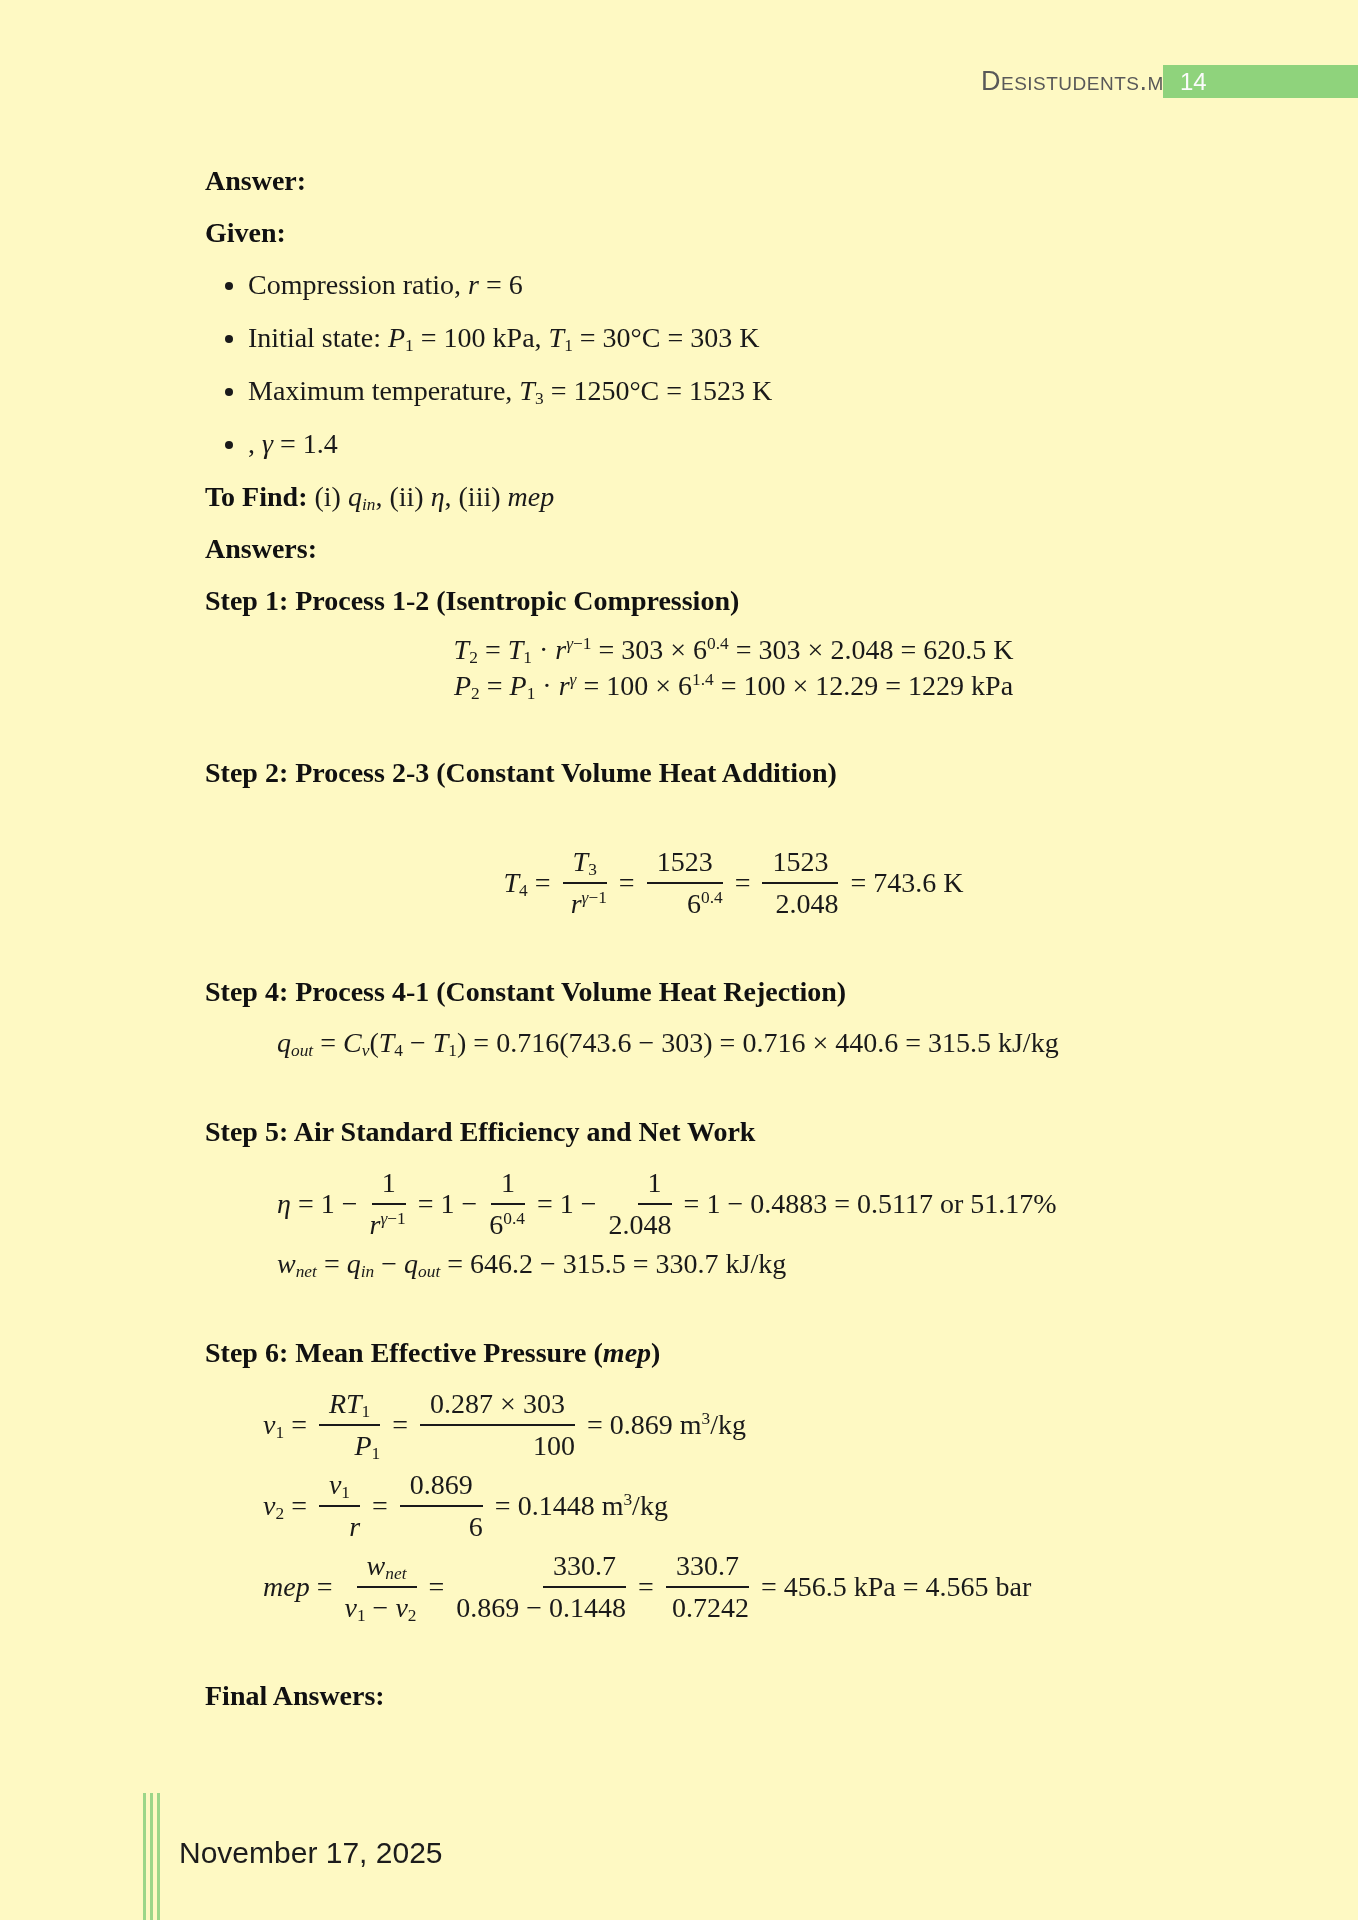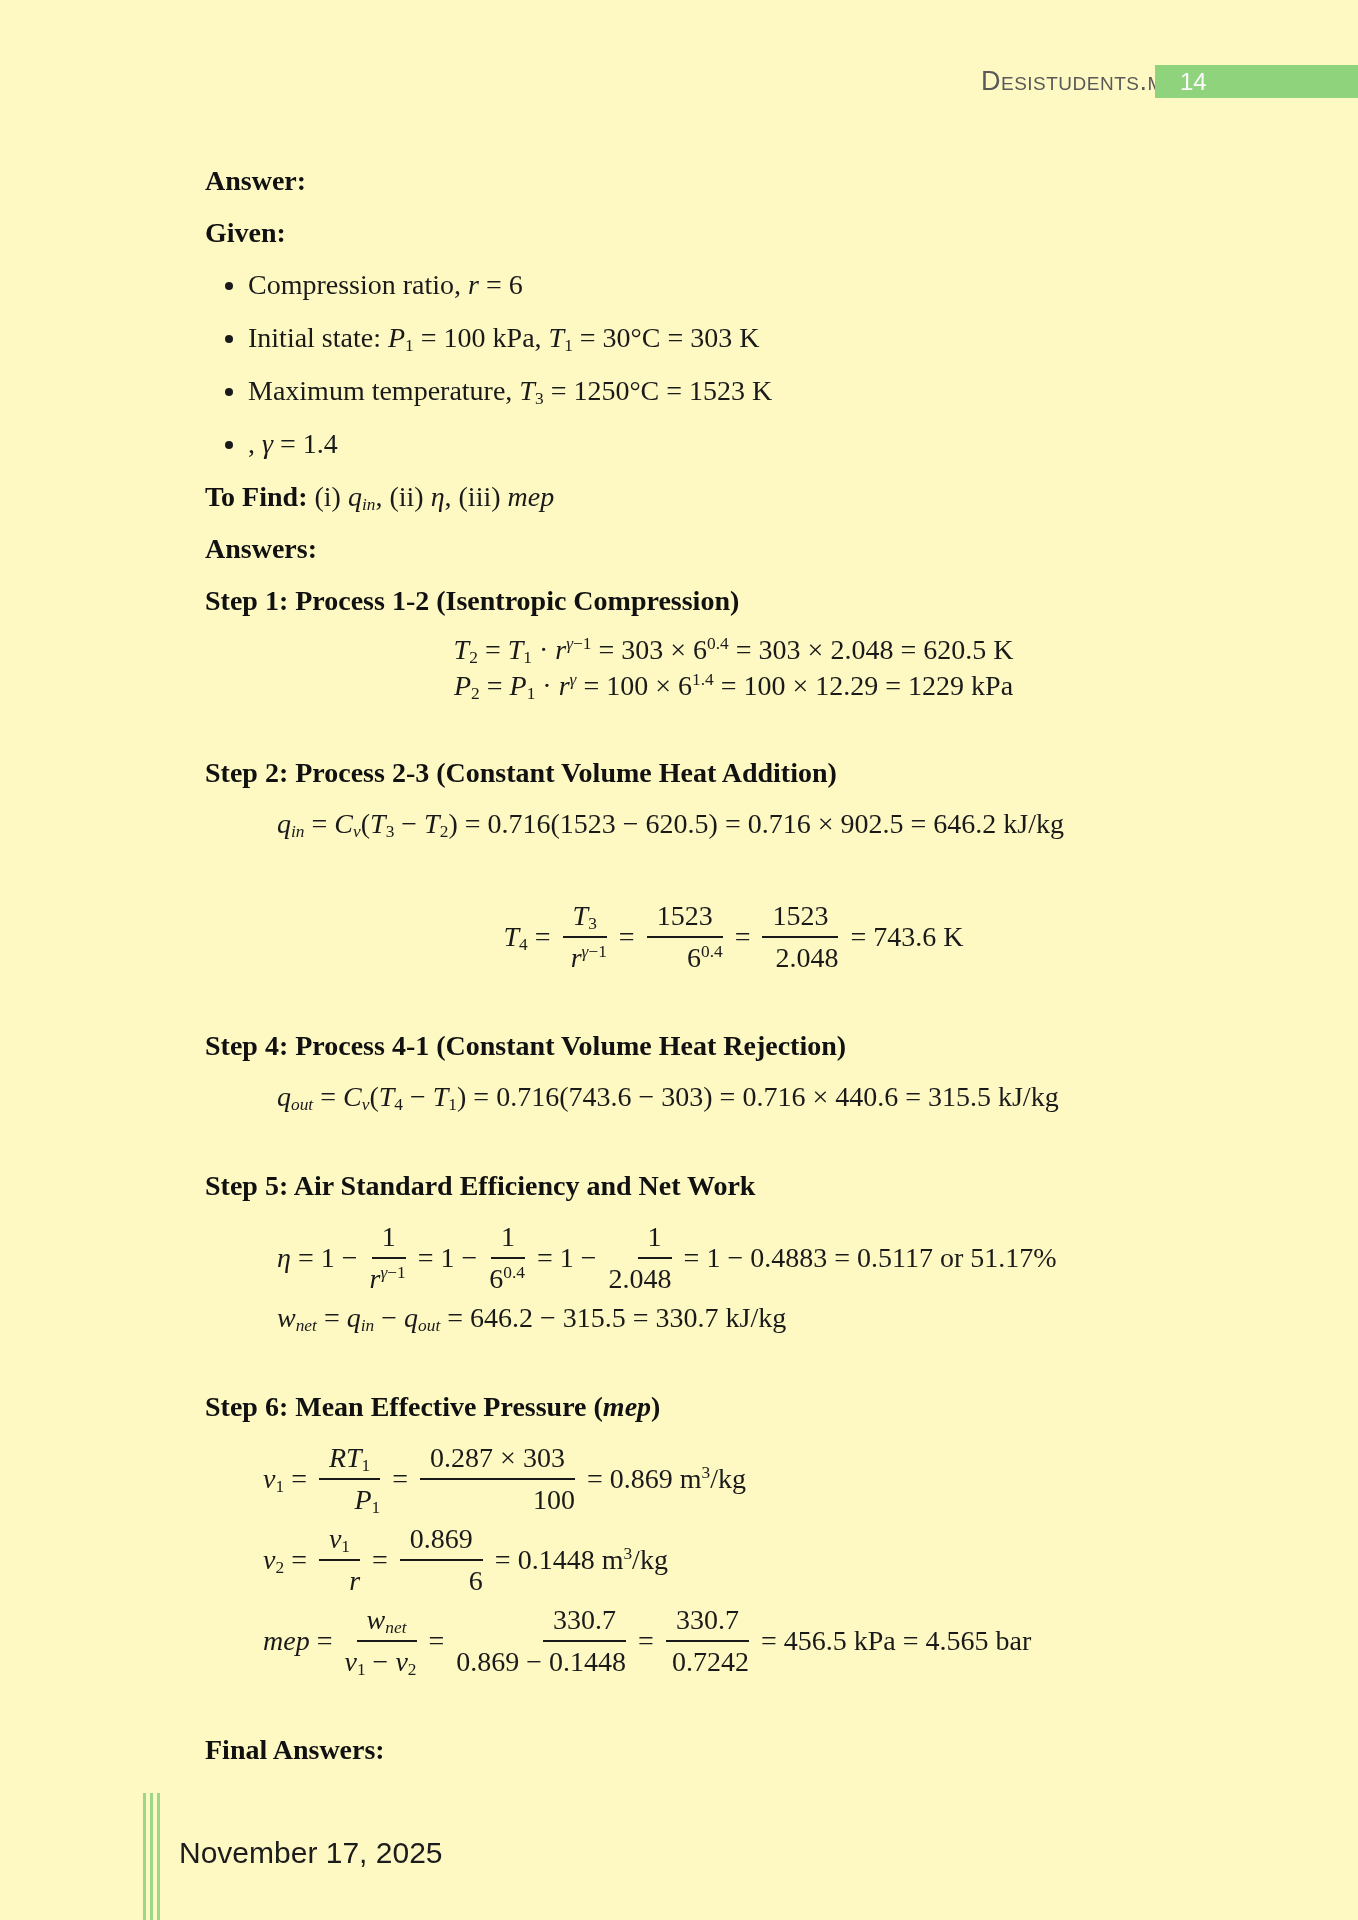--- a/index.html
+++ b/index.html
@@ -1,20 +1,20 @@
 <!DOCTYPE html>
 <html><head>
 <meta charset="utf-8">
 <style>
   html,body{margin:0;padding:0;}
   body{background:#e8e8e8;font-family:"Liberation Serif", serif;}
   .page{position:relative;width:1358px;height:1920px;background:#fef9c3;margin:0 auto;overflow:hidden;color:#1a1a1a;}
 
   
-  .header-bar{position:absolute;top:65px;right:0;width:195px;height:33px;background:#8fd37c;padding-left:8px;}
+  .header-bar{position:absolute;top:65px;right:0;width:195px;height:33px;background:#8fd37c;}
   .header-bar .pagenum{display:block;padding-left:17px;line-height:33px;font-family:"Liberation Sans",sans-serif;font-size:24px;color:#fbfbfb;}
   .site-name{position:absolute;top:66px;right:181px;font-family:"Liberation Sans",sans-serif;font-variant:small-caps;font-size:27px;line-height:31px;color:#595959;letter-spacing:0.5px;}
 
   
   .content{padding:164px 96px 0 205px;font-size:28px;line-height:34px;}
   .para{margin:0 0 18px 0;}
   .bold{font-weight:bold;color:#111;}
   ul.given{list-style:disc;margin:0 0 0 0;padding:0 0 0 43px;}
   ul.given li{margin:0 0 19px 0;}
   .mtext{white-space:pre;}
@@ -75,25 +75,20 @@
             <div class="eq-line">
               <span class="mtext"><i>T</i><sub>2</sub> = <i>T</i><sub>1</sub> · <i>r</i><sup><i>γ</i>−1</sup> = 303 × 6<sup>0.4</sup> = 303 × 2.048 = 620.5 K</span>
             </div>
             <div class="eq-line">
               <span class="mtext"><i>P</i><sub>2</sub> = <i>P</i><sub>1</sub> · <i>r</i><sup><i>γ</i></sup> = 100 × 6<sup>1.4</sup> = 100 × 12.29 = 1229 kPa</span>
             </div>
           </div>
         </div>
         <div class="step">
           <div class="step-heading">Step 2: Process 2-3 (Constant Volume Heat Addition)</div>
-          <div class="eq-group indent">
-            <div class="eq-line">
-              <span class="mtext"><i>q</i><sub><i>in</i></sub> = <i>C</i><sub><i>v</i></sub>(<i>T</i><sub>3</sub> − <i>T</i><sub>2</sub>) = 0.716(1523 − 620.5) = 0.716 × 902.5 = 646.2 kJ/kg</span>
-            </div>
-          </div>
         </div>
         <div class="step">
           <div class="eq-group center">
             <div class="eq-line">
               <span class="mtext"><i>T</i><sub>4</sub> = </span>
               <span class="frac">
                 <span class="num"><i>T</i><sub>3</sub></span>
                 <span class="den"><i>r</i><sup><i>γ</i>−1</sup></span>
               </span>
               <span class="mtext"> = </span>

